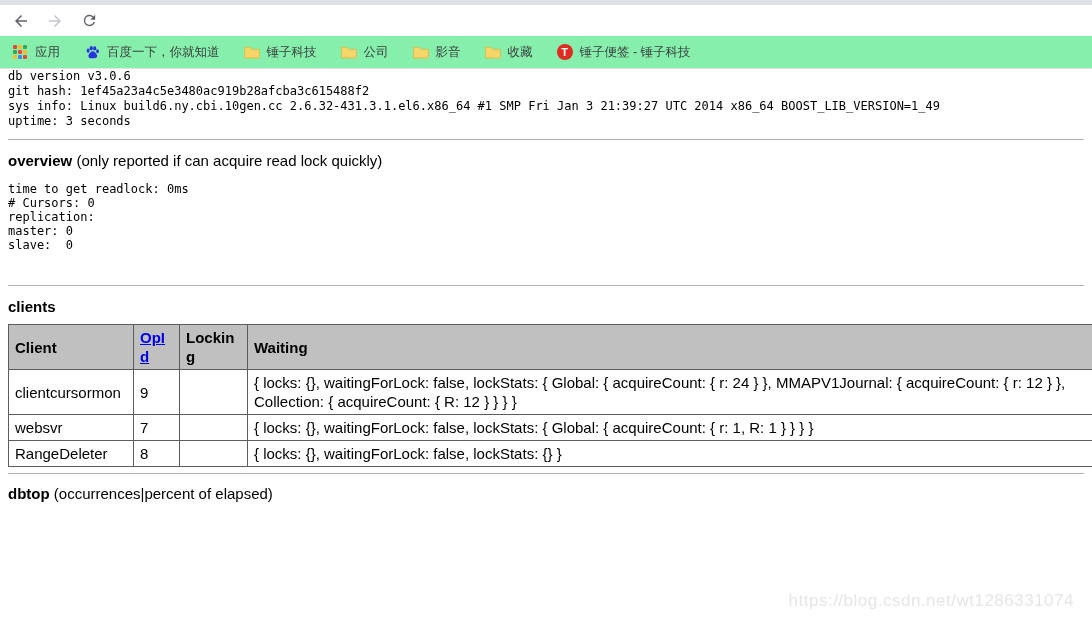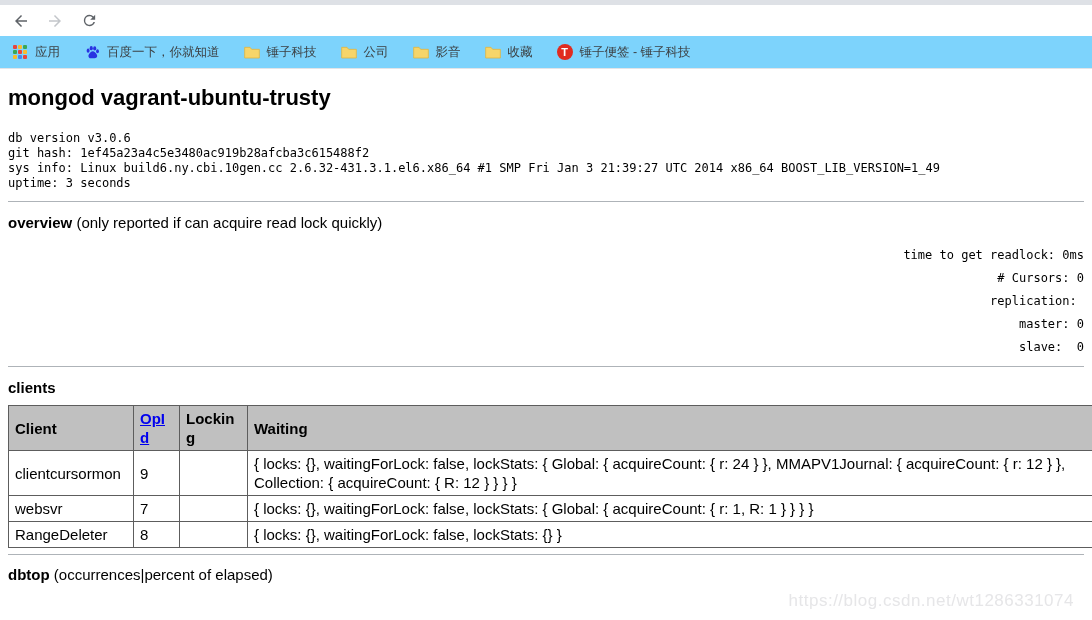--- a/index.html
+++ b/index.html
@@ -11,39 +11,39 @@
   
   .tab-strip { height:5px; background:#dee1e6; }
   .toolbar { height:31px; background:#fff; display:flex; align-items:center; padding:0 8px; }
   .nav-btn { width:26px; height:26px; border:0; background:transparent; display:flex; align-items:center; justify-content:center; margin-right:8px; padding:0; cursor:pointer; }
   .nav-btn svg { display:block; }
   .addr-pill { flex:1; height:26px; margin-left:6px; background:#f1f3f4; border-radius:14px; display:flex; align-items:center; padding:0 12px; min-width:0; }
   .sec-label { font-size:13px; color:#5f6368; margin-left:7px; white-space:nowrap; }
   .addr-sep { width:1px; height:15px; background:#d0d3d7; margin:0 10px; }
   .url-host { font-size:14px; color:#202124; white-space:nowrap; }
   .url-port { font-size:14px; color:#5f6368; white-space:nowrap; }
-  .bookmarks { height:33px; background:#7dd3fc; border-bottom:1px solid #e2e4e8; display:flex; align-items:center; padding:0 12px; }
+  .bookmarks { height:33px; background:#86efac; border-bottom:1px solid #e2e4e8; display:flex; align-items:center; padding:0 12px; }
   .bm-item { display:flex; align-items:center; margin-right:24px; cursor:pointer; }
   .bm-item .bm-label { font-size:12.5px; color:#3c4043; margin-left:7px; white-space:nowrap; }
   .icon16 { width:16px; height:16px; display:inline-flex; align-items:center; justify-content:center; }
   .apps-grid { display:grid; grid-template-columns:repeat(3,4px); grid-template-rows:repeat(3,4px); gap:1px; }
   .apps-grid i { border-radius:1px; display:block; }
   .t-badge { width:16px; height:16px; border-radius:50%; background:#e02b20; color:#fff; font-size:11px; font-weight:bold; display:inline-flex; align-items:center; justify-content:center; font-family:"Liberation Sans",sans-serif; }
   
   .content { padding:0 8px; }
   h1.title { font-size:22px; font-weight:bold; margin:16px 0 20px 0; }
   a { color:#0000ee; text-decoration:underline; cursor:pointer; }
   .toplinks { margin:0 0 16px 0; }
   .commands { margin:0 0 13px 0; }
   .commands a { margin-right:1px; }
   pre.mono { font-family:"DejaVu Sans Mono","Liberation Mono",monospace; font-size:12px; line-height:15px; margin:0 0 10px 0; white-space:pre; }
   hr.rule { border:0; border-top:1px solid #aeb3b8; margin:0 0 12px 0; }
   .sect { margin:0 0 13px 0; }
   .sect b { font-weight:bold; }
-  pre.stats { font-family:"DejaVu Sans Mono","Liberation Mono",monospace; font-size:12px; line-height:23px; margin:0 0 7px 0; white-space:pre;text-align:right; }
+  pre.stats { font-family:"DejaVu Sans Mono","Liberation Mono",monospace; font-size:12px; line-height:14px; margin:0 0 33px 0; white-space:pre; }
   .clients-title { font-weight:bold; margin:0 0 9px 0; }
   table.clients { border-collapse:collapse; width:1128px; table-layout:fixed; margin:0 0 6px 0; }
   table.clients th, table.clients td { border:1px solid #5d5d5d; padding:3px 6px; font-size:15px; line-height:19px; text-align:left; vertical-align:middle; word-wrap:break-word; }
   table.clients th { background:#c0c0c0; font-weight:bold; }
   col.c-client { width:125px; } col.c-opid { width:46px; } col.c-locking { width:68px; }
   .dbtop-line { margin:11px 0 2px 0; }
   .watermark { position:absolute; top:591px; right:18px; font-size:17px; color:#e6e6e8; letter-spacing:0.5px; pointer-events:none; }
 </style>
 </head>
 <body>
@@ -131,21 +131,20 @@
       <span class="bm-label">收藏</span>
     </div>
     <div class="bm-item">
       <span class="t-badge">T</span>
       <span class="bm-label">锤子便签 - 锤子科技</span>
     </div>
   </div>
 </div>
 
 <div class="content">
-  <h1 class="title">mongod vagrant-ubuntu-trusty</h1>
 
 
 
   <pre class="mono">db version v3.0.6
 git hash: 1ef45a23a4c5e3480ac919b28afcba3c615488f2
 sys info: Linux build6.ny.cbi.10gen.cc 2.6.32-431.3.1.el6.x86_64 #1 SMP Fri Jan 3 21:39:27 UTC 2014 x86_64 BOOST_LIB_VERSION=1_49
 uptime: 3 seconds</pre>
 
   <hr class="rule">
 

